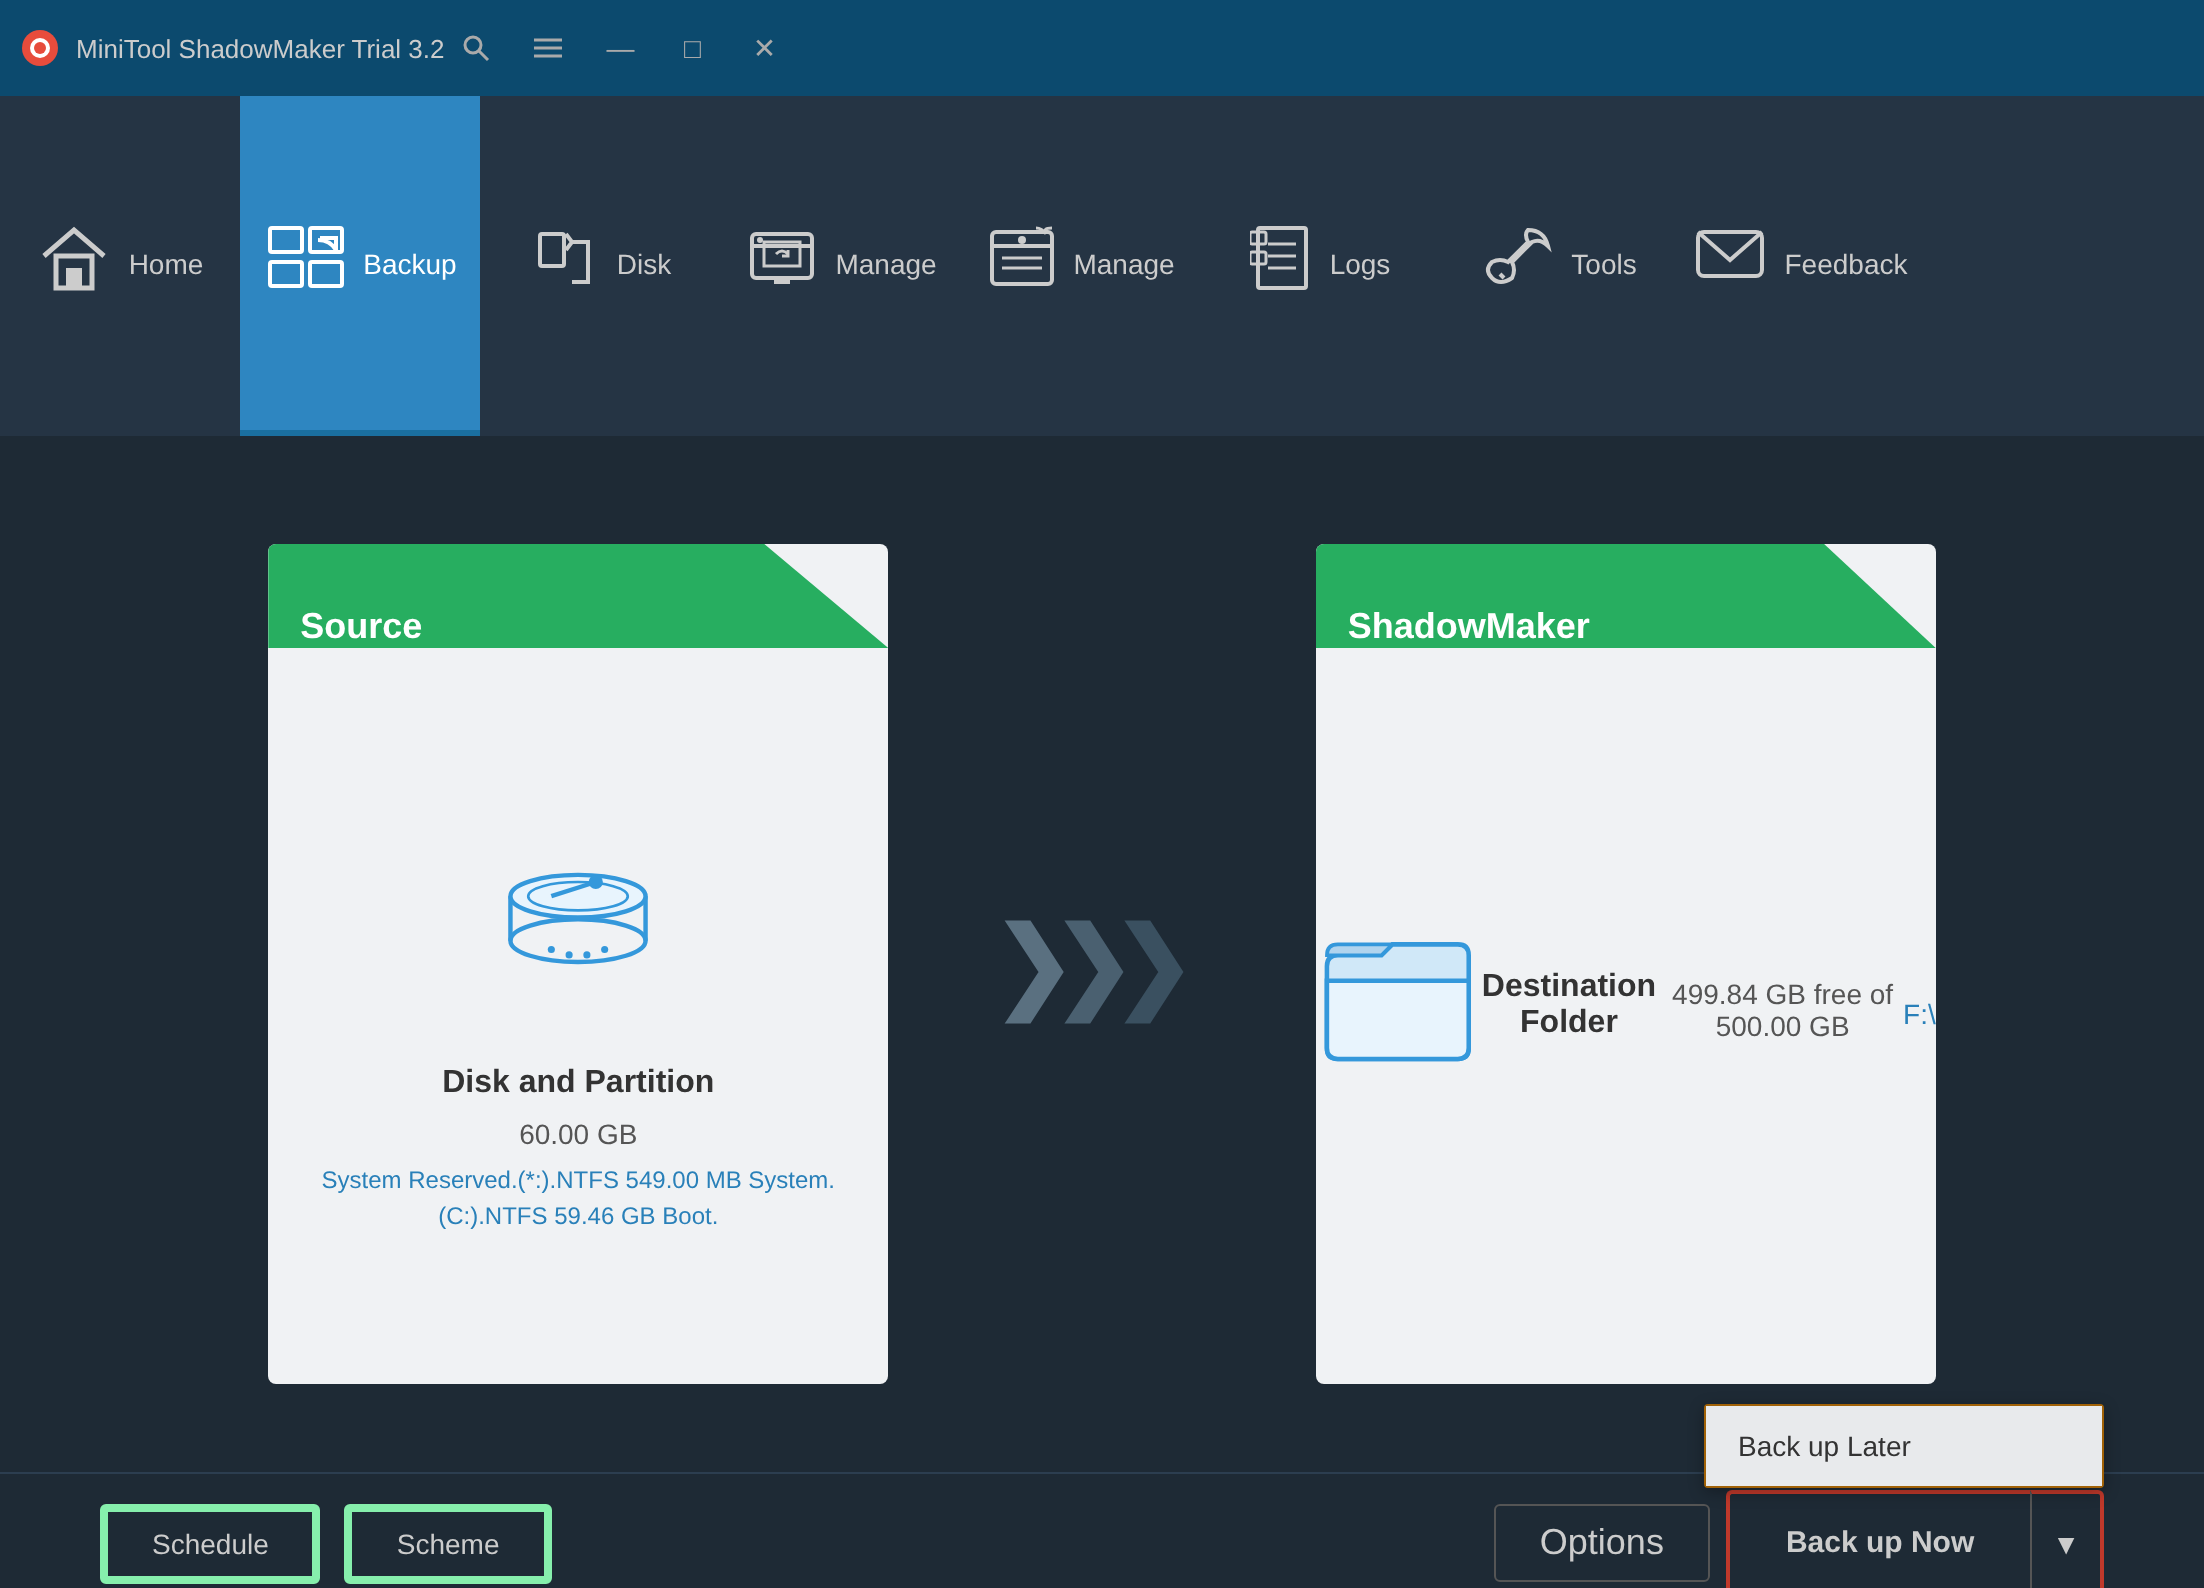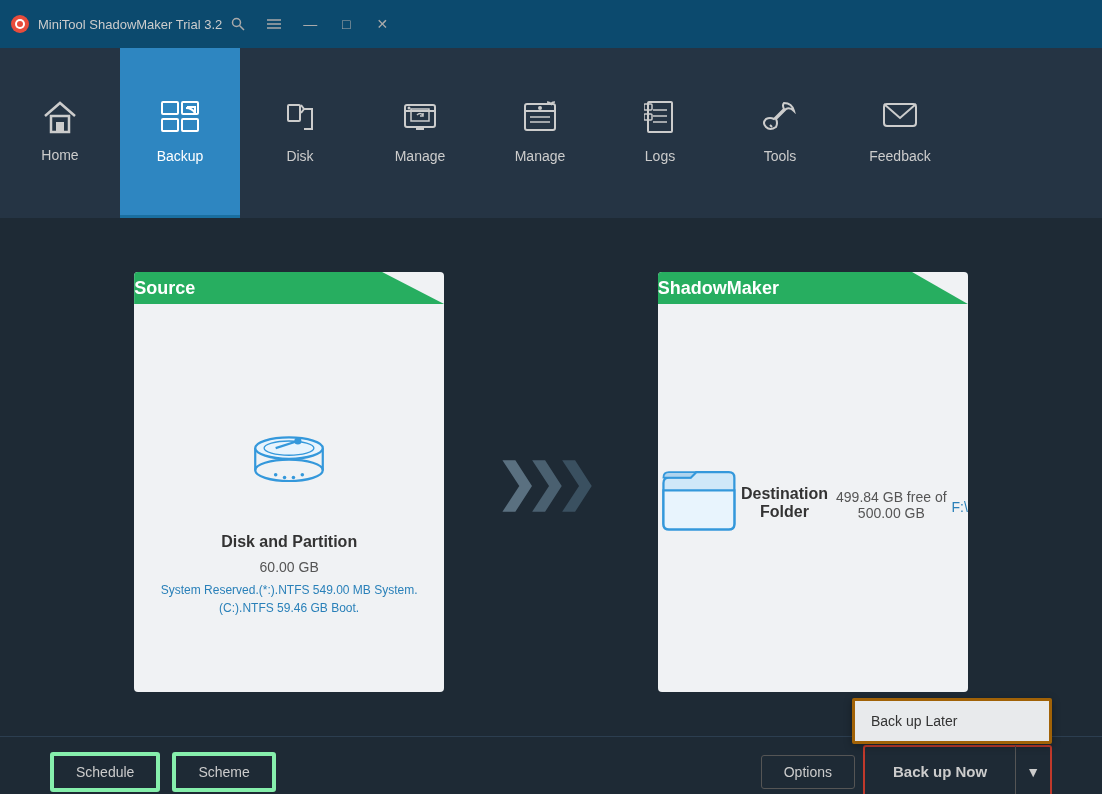--- a/index.html
+++ b/index.html
@@ -52,21 +52,21 @@
 
     
     #navbar {
       background: #253444;
       height: 170px;
       display: flex;
       align-items: stretch;
     }
     .nav-item {
       display: flex;
-      flex-direction: column;
+      flex-direction: row;
       align-items: center;
       justify-content: center;
       width: 120px;
       cursor: pointer;
       color: #ccc;
       font-size: 14px;
       gap: 8px;
       border-bottom: 3px solid transparent;
       transition: background 0.2s;
     }
@@ -104,24 +104,24 @@
       display: flex;
       flex-direction: column;
       align-items: center;
       justify-content: center;
       cursor: pointer;
     }
     .card-header {
       position: absolute;
       top: 0;
       left: 0;
-      height: 32px;
-      display: flex;
-      align-items: center;
-      padding-left: 0;
+      height: 52px;
+      display: flex;
+      align-items: flex-end;
+      padding-left: 16px;
       width: 100%;
     }
     .card-header-bg {
       position: absolute;
       top: 0;
       left: 0;
       width: 100%;
       height: 100%;
       background: #27ae60;
       clip-path: polygon(0 0, 80% 0, 100% 100%, 0 100%);
@@ -206,21 +206,21 @@
       font-size: 14px;
       cursor: pointer;
       border-radius: 3px;
     }
 
     .btn-primary {
       background: #1e2a35;
       color: #ccc;
       border: 1px solid #555;
       padding: 8px 22px;
-      font-size: 14px;
+      font-size: 18px;
       cursor: pointer;
       border-radius: 3px;
     }
 
     .btn-backup-now {
       background: #1e2a35;
       color: #ccc;
       border: 2px solid #c0392b;
       padding: 16px 28px;
       font-size: 15px;
@@ -240,21 +240,21 @@
       cursor: pointer;
       border-radius: 0 3px 3px 0;
     }
 
     
     .dropdown-menu {
       position: absolute;
       bottom: 54px;
       right: 0;
       background: #f0f2f4;
-      border: 3px solid #a16207;
+      border: 1px solid #a16207;
       border-radius: 2px;
       width: 200px;
       box-shadow: 0 2px 8px rgba(0,0,0,0.3);
       z-index: 100;
     }
     .dropdown-item {
       padding: 12px 16px;
       font-size: 14px;
       color: #333;
       cursor: pointer;

